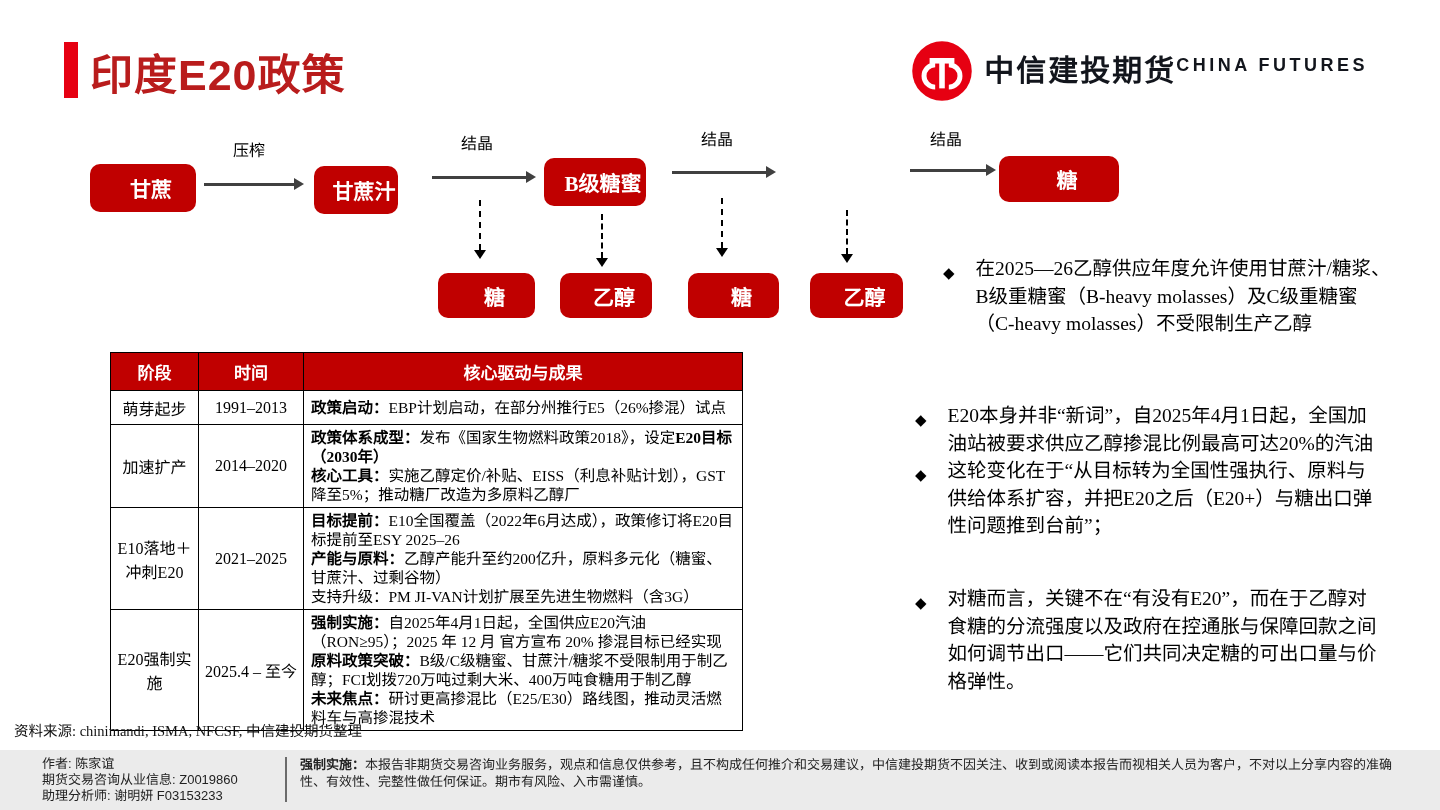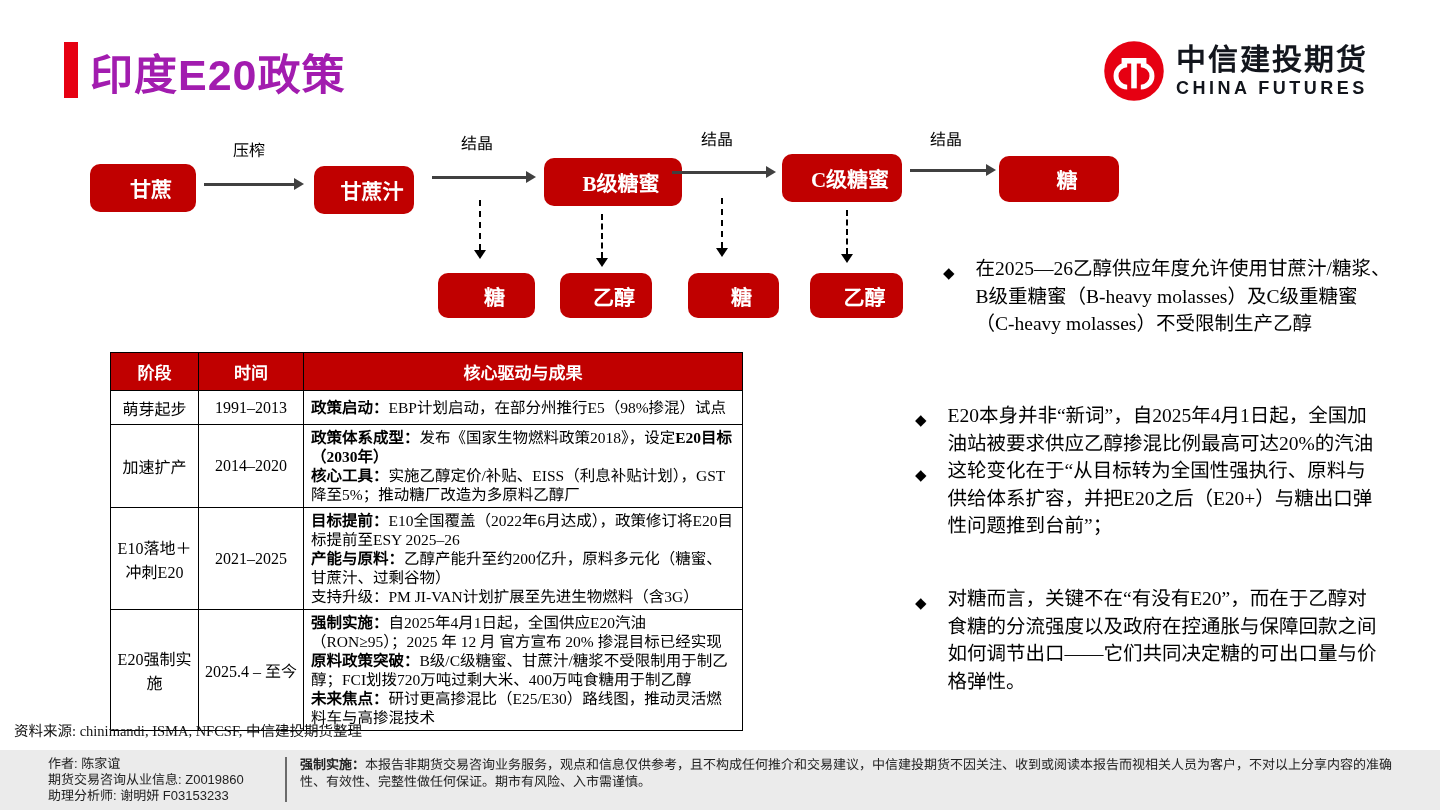--- a/index.html
+++ b/index.html
@@ -3,37 +3,37 @@
 <meta charset="utf-8">
 <style>
   * { margin:0; padding:0; box-sizing:border-box; }
   html,body { width:1440px; height:810px; }
   body { position:relative; background:#ffffff; overflow:hidden;
          font-family:"Liberation Sans","DejaVu Sans",sans-serif; }
 
   
   .title-bar { position:absolute; left:64px; top:42px; width:14px; height:56px; background:#e60012; }
   .page-title { position:absolute; left:90px; top:40px; font-size:43px; font-weight:800;
-                color:#a21caf; letter-spacing:1px; font-family:"Liberation Sans","DejaVu Sans",sans-serif; }
+                color:#b91c1c; letter-spacing:1px; font-family:"Liberation Sans","DejaVu Sans",sans-serif; }
 
   
   .logo { position:absolute; top:40px; right:72px; display:flex; align-items:center; }
   .logo svg { width:62px; height:62px; margin-right:11px; }
-  .logo-text { display:flex; flex-direction:column; justify-content:space-between; }
+  .logo-text { display:flex; flex-direction:row; justify-content:space-between; }
   .logo-cn { font-size:30px; font-weight:800; color:#12151c; letter-spacing:2px; line-height:34px; }
   .logo-en { font-size:18px; font-weight:700; color:#12151c; letter-spacing:3.5px; line-height:22px; }
 
   
   .flow { position:absolute; left:0; top:0; width:1440px; height:340px; }
   .fnode { position:absolute; background:#c00000; border-radius:10px; color:#fff;
            display:flex; align-items:center; justify-content:center;
            font-family:"Liberation Serif","DejaVu Serif",serif; font-weight:700; font-size:21px;padding-left:16px; }
   .n1 { left:90px;  top:164px; width:106px; height:48px; }
-  .n2 { left:314px; top:166px; width:100px; height:48px; }
-  .n3 { left:544px; top:158px; width:138px; height:48px; }
+  .n2 { left:314px; top:166px; width:84px; height:48px; }
+  .n3 { left:544px; top:158px; width:102px; height:48px; }
   .n4 { left:782px; top:154px; width:120px; height:48px; }
   .n5 { left:999px; top:156px; width:120px; height:46px; }
   .b1 { left:438px; top:273px; width:97px; height:45px; }
   .b2 { left:560px; top:273px; width:92px; height:45px; }
   .b3 { left:688px; top:273px; width:91px; height:45px; }
   .b4 { left:810px; top:273px; width:93px; height:45px; }
 
   .harrow { position:absolute; border-top:3px solid #404040; }
   .harrow::after { content:''; position:absolute; right:-10px; top:-8px;
                    border-left:10px solid #404040; border-top:6.5px solid transparent;
@@ -77,21 +77,21 @@
             font-size:19.5px; line-height:27.5px; color:#000; }
   .diamond { font-size:15px; padding-top:5px; margin-right:21px; flex:0 0 auto; }
   .pos-b1 { position:absolute; left:943px; top:255px; width:452px; }
   .pos-b23 { position:absolute; left:915px; top:402px; width:466px; }
   .pos-b4 { position:absolute; left:915px; top:585px; width:466px; }
 
   
   .source { position:absolute; left:14px; top:719px; font-family:"Liberation Serif","DejaVu Serif",serif;
             font-size:14.5px; color:#111; }
   .footer { position:absolute; left:0; right:0; bottom:0; height:60px; background:#ebebeb; }
-  .footer-left { position:absolute; left:48px; top:6px; font-size:13px; line-height:16px; color:#222; }
+  .footer-left { position:absolute; left:42px; top:6px; font-size:13px; line-height:16px; color:#222; }
   .footer-divider { position:absolute; left:285px; top:7px; width:2px; height:45px; background:#6b6b6b; }
   .footer-right { position:absolute; left:300px; right:28px; top:6px; font-size:13px; line-height:17px; color:#222; }
   .footer-right b { font-weight:700; }
 </style>
 </head>
 <body>
 
 <div class="title-bar"></div>
 <h1 class="page-title">印度E20政策</h1>
 
@@ -106,21 +106,20 @@
   <div class="logo-text">
     <span class="logo-cn">中信建投期货</span>
     <span class="logo-en">CHINA FUTURES</span>
   </div>
 </div>
 
 <div class="flow">
   <div class="fnode n1">甘蔗</div>
   <div class="fnode n2">甘蔗汁</div>
   <div class="fnode n3">B级糖蜜</div>
-  <div class="fnode n4">C级糖蜜</div>
   <div class="fnode n5">糖</div>
 
   <div class="elabel l1">压榨</div>
   <div class="elabel l2">结晶</div>
   <div class="elabel l3">结晶</div>
   <div class="elabel l4">结晶</div>
 
   <div class="harrow a1"></div>
   <div class="harrow a2"></div>
   <div class="harrow a3"></div>
@@ -148,21 +147,21 @@
       <th>阶段</th>
       <th>时间</th>
       <th>核心驱动与成果</th>
     </tr>
   </thead>
   <tbody>
     <tr class="r1">
       <td class="stage">萌芽起步</td>
       <td class="period">1991–2013</td>
       <td class="content">
-        <p><b>政策启动：</b><span>EBP计划启动，在部分州推行E5（98%掺混）试点</span></p>
+        <p><b>政策启动：</b><span>EBP计划启动，在部分州推行E5（26%掺混）试点</span></p>
       </td>
     </tr>
     <tr class="r2">
       <td class="stage">加速扩产</td>
       <td class="period">2014–2020</td>
       <td class="content">
         <p><b>政策体系成型：</b><span>发布《国家生物燃料政策2018》，设定</span><b>E20目标（2030年）</b></p>
         <p><b>核心工具：</b><span>实施乙醇定价/补贴、EISS（利息补贴计划），GST降至5%；推动糖厂改造为多原料乙醇厂</span></p>
       </td>
     </tr>

